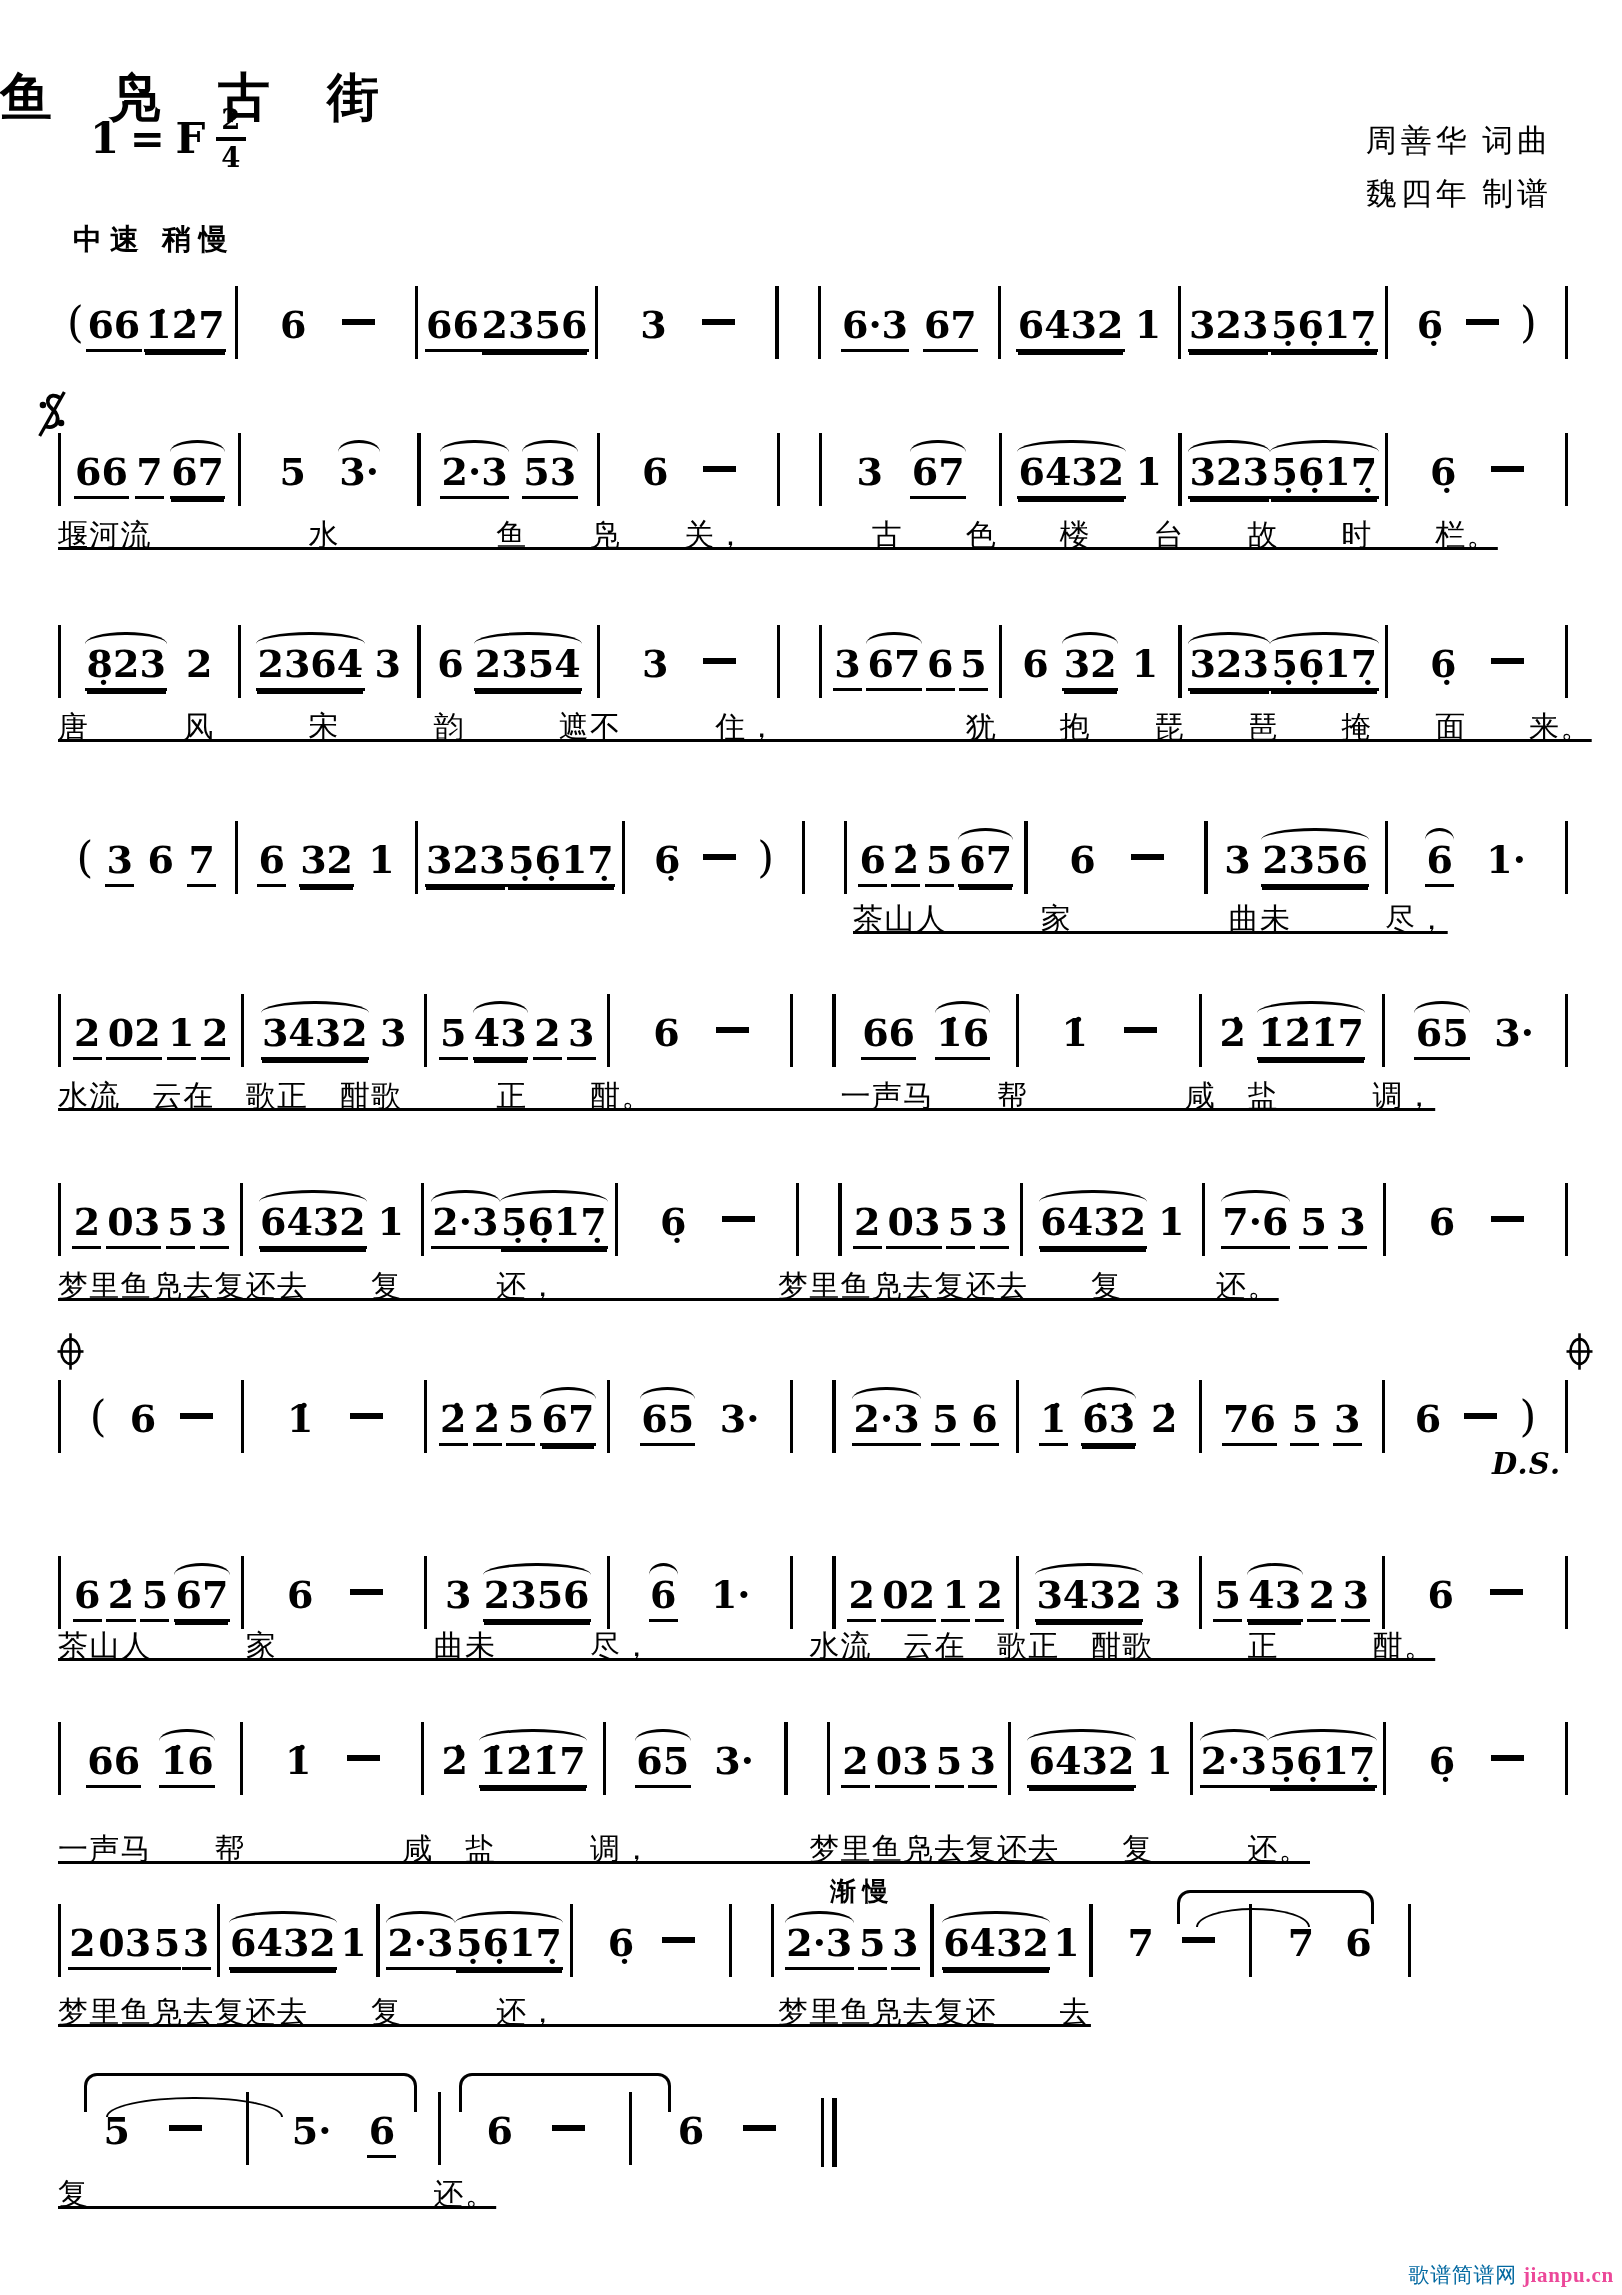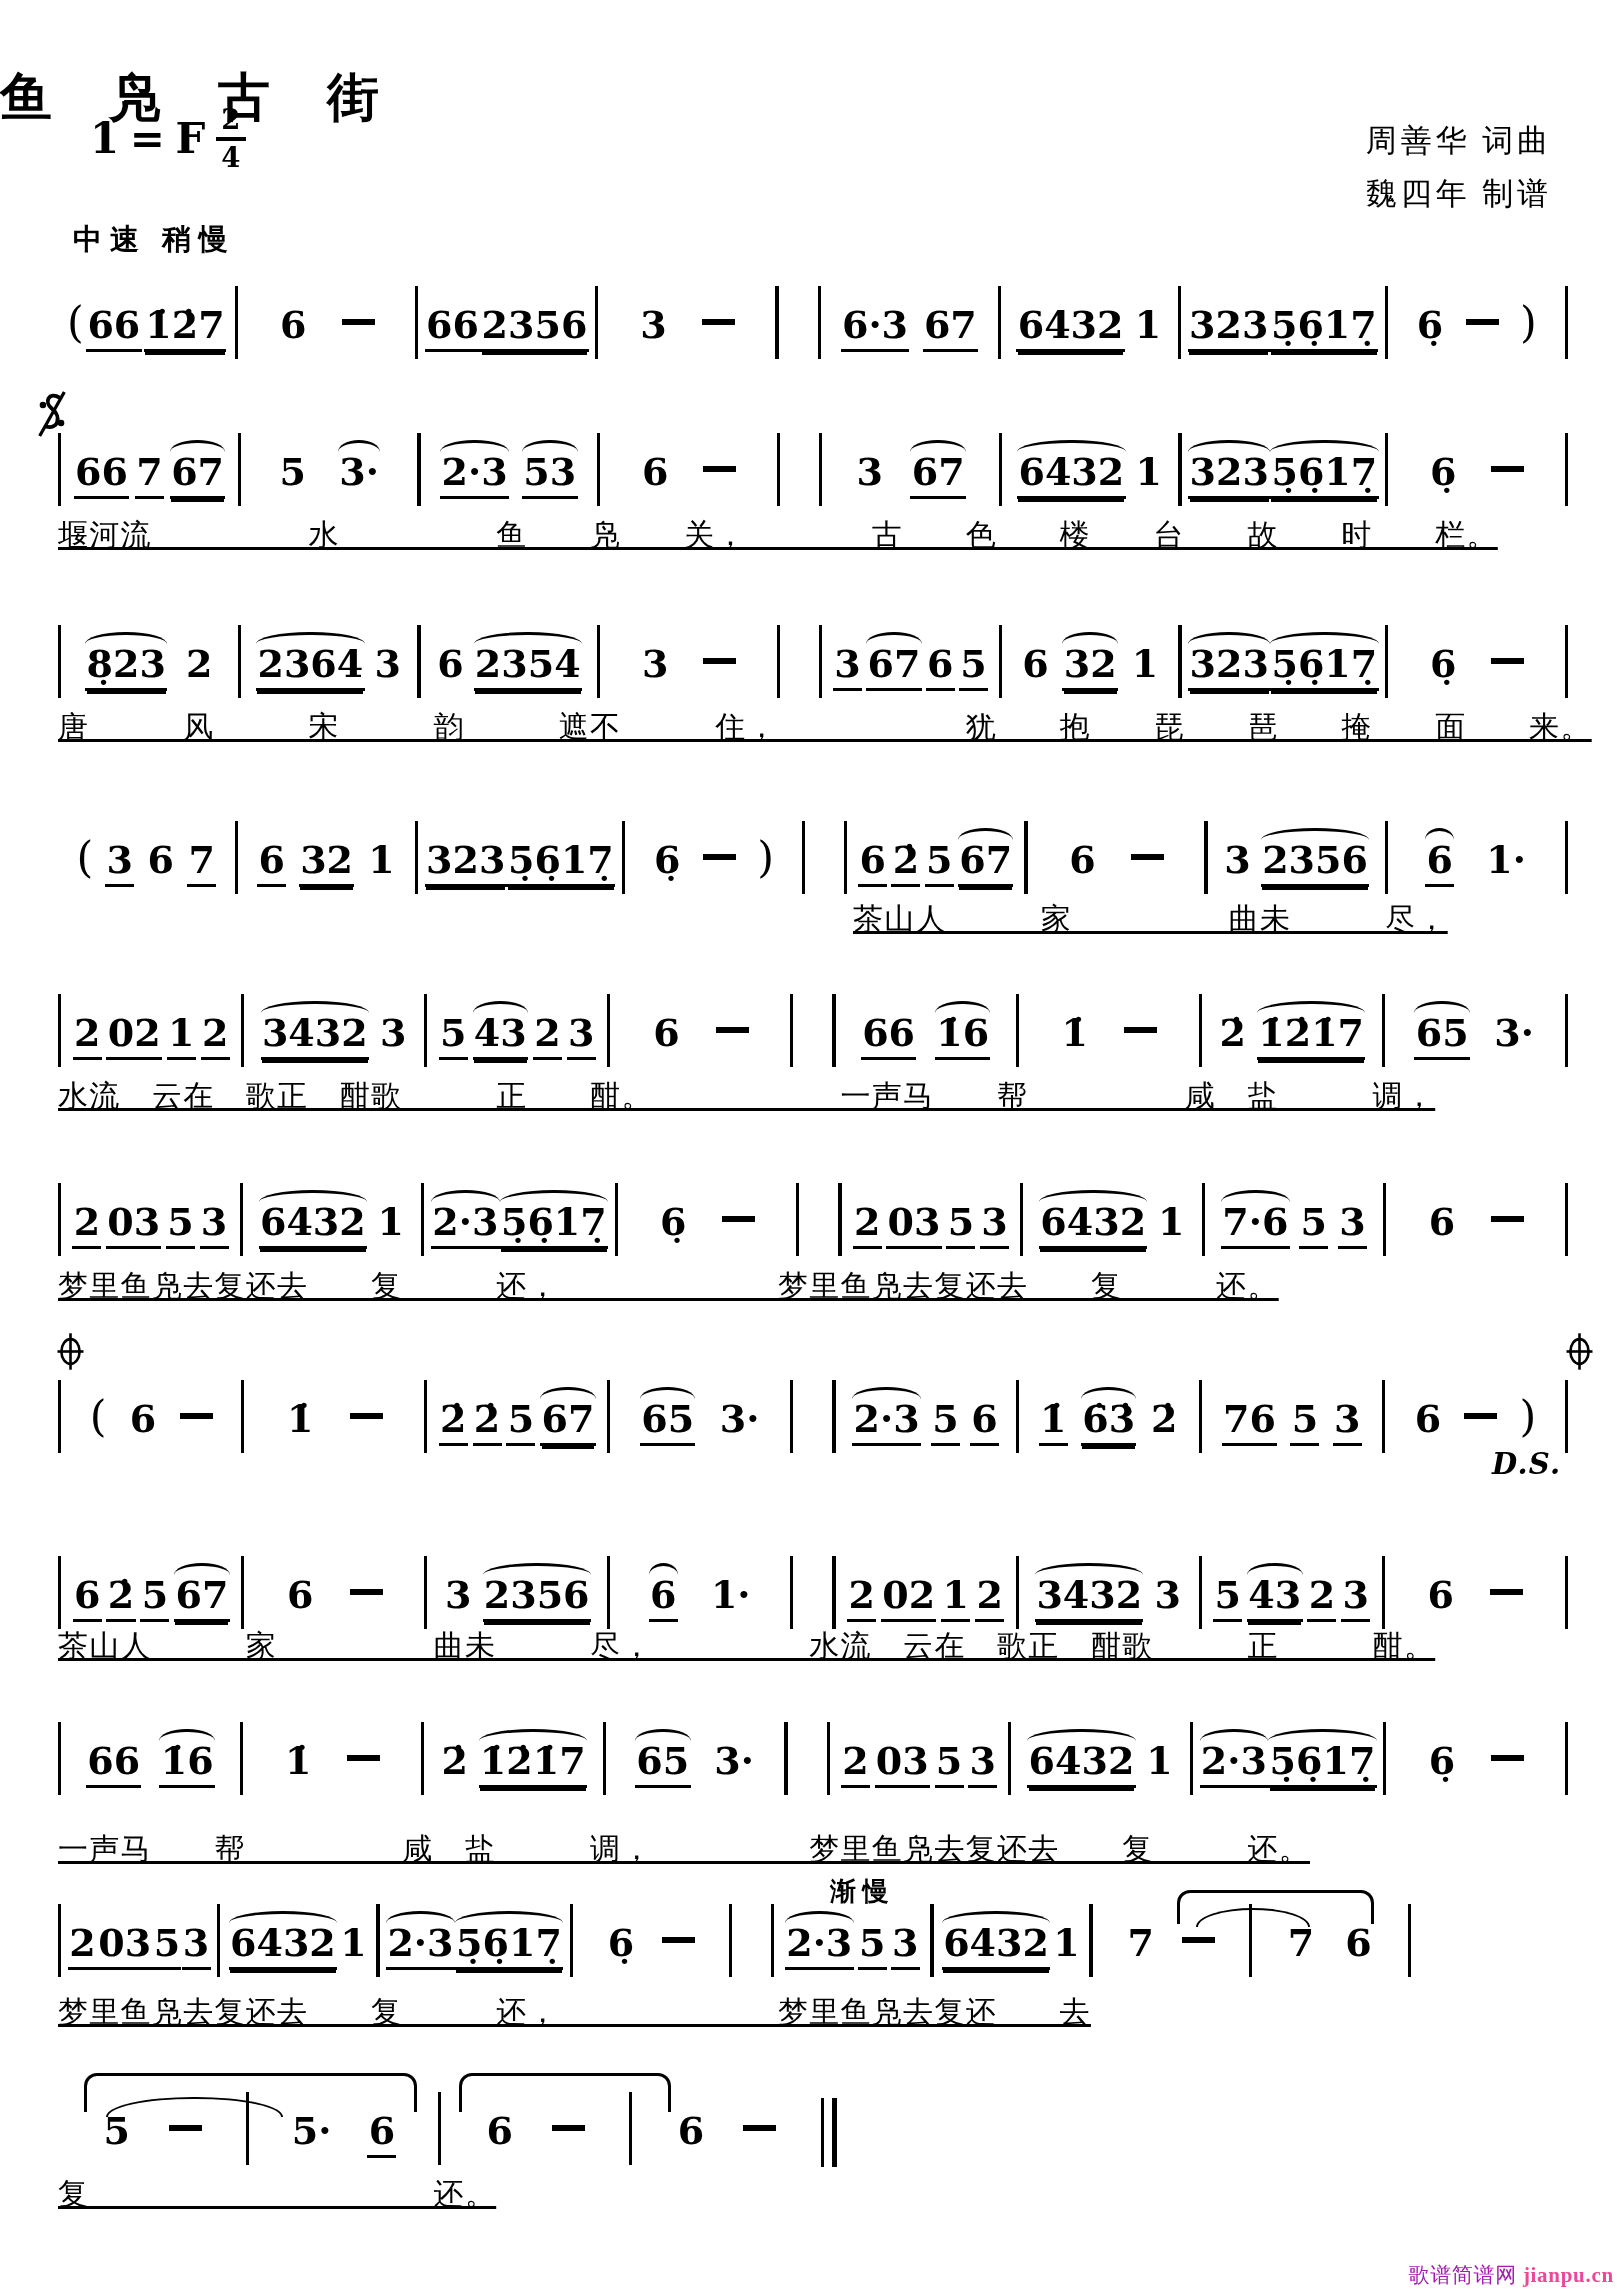--- a/index.html
+++ b/index.html
@@ -38,21 +38,21 @@
   .tie.flat{border-radius:13px 13px 0 0;}
   .tie.round{border:2.6px solid #000;border-bottom:none;border-radius:50% 50% 0 0/100% 100% 0 0;}
 
   .segno{position:absolute;left:37px;top:390px;}
   .coda{position:absolute;top:1332px;width:29px;height:39px;}
   .ds{position:absolute;left:1492px;top:1447px;font-size:29px;font-weight:bold;font-style:italic;
       font-family:"DejaVu Serif",serif;letter-spacing:1.3px;}
   .ritard{position:absolute;left:830px;top:1874px;font-size:26px;font-weight:bold;letter-spacing:6.5px;}
 
   .watermark{position:absolute;right:9.2px;top:2261px;font-size:21px;letter-spacing:0.7px;}
-  .watermark .site{color:#a21caf;margin-left:16px;}
+  .watermark .site{color:#0369a1;margin-left:16px;}
   .watermark .url{color:#ec4899;font-weight:bold;font-family:Liberation Serif, serif;}
 </style>
 </head>
 <body>
 
 <div class="page" id="page">
 
   <div class="keysig">
     <span class="big">1</span>
     <span class="big">=</span>

